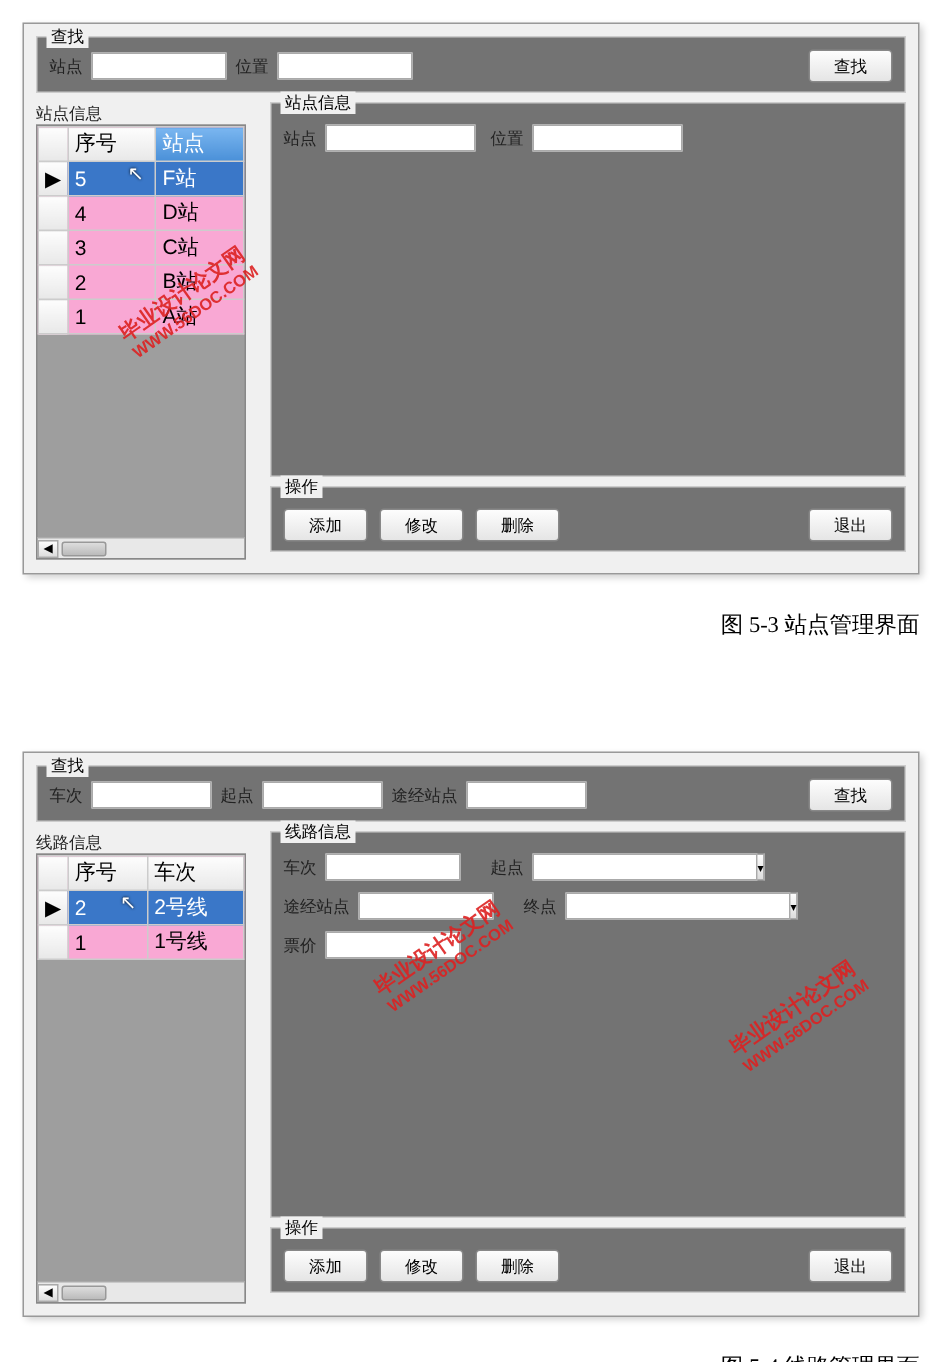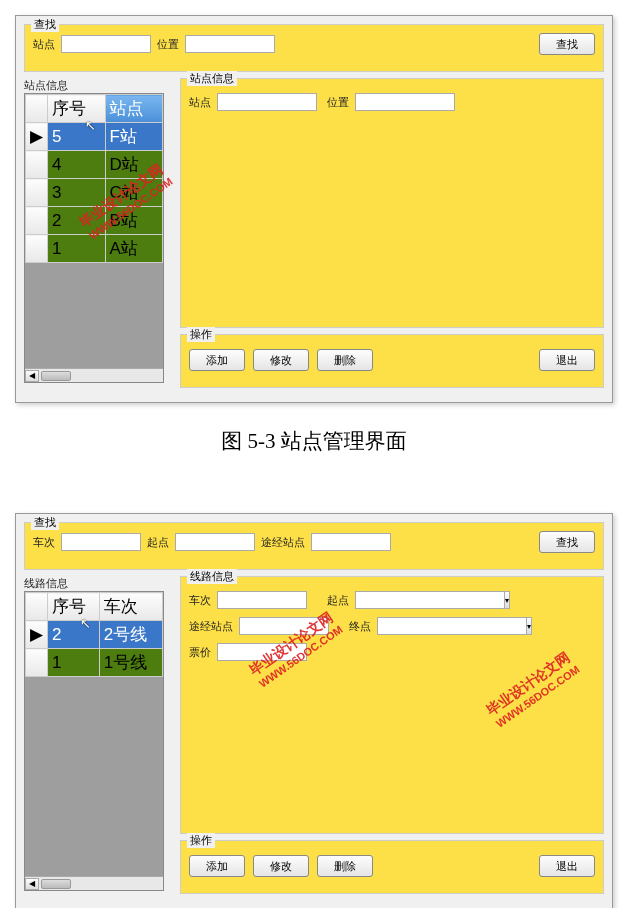--- a/index.html
+++ b/index.html
@@ -49,23 +49,23 @@
       margin-left: 1px;
     }
     .win-btn.close { background: linear-gradient(#e88, #c44); color: #fff; }
     .window-body {
       padding: 8px;
       position: relative;
     }
     .groupbox {
       border: 1px solid #ccc;
       margin-bottom: 6px;
-      padding: 8px 8px 16px 8px;
+      padding: 8px 8px 6px 8px;
       position: relative;
-      background: #fde047;
+      background: #737373;
     }
     .groupbox-title {
       position: absolute;
       top: -8px;
       left: 6px;
       background: #f0f0f0;
       padding: 0 3px;
       font-size: 11px;
     }
     .search-row {
@@ -105,22 +105,22 @@
       border: 1px solid #888;
       background: #9e9e9e;
       height: 290px;
       overflow: hidden;
       position: relative;
     }
     .grid-wrap.short { height: 300px; }
     table.grid {
       border-collapse: collapse;
       width: 100%;
-      font-size: 17px;
-      background: #4d7c0f;
+      font-size: 14px;
+      background: #f9a8d4;
     }
     table.grid th, table.grid td {
       border: 1px solid #ccc;
       padding: 2px 4px;
       height: 18px;
       text-align: left;
     }
     table.grid th {
       background: linear-gradient(#fdfdfd, #e8e8e8);
       font-weight: normal;
@@ -170,24 +170,24 @@
       gap: 6px;
     }
     .ops-row {
       display: flex;
       gap: 8px;
       align-items: flex-start;
       padding-top: 6px;
     }
     .spacer { flex: 1; }
     .caption {
-      text-align: center;
+      text-align: right;
       font-family: "SimSun", serif;
-      font-size: 21px;
-      margin: 24px 0 28px 0;
+      font-size: 15px;
+      margin: 24px 0 45px 0;
     }
     .watermark {
       position: absolute;
       color: #d22;
       font-weight: bold;
       transform: rotate(-35deg);
       opacity: 0.9;
       pointer-events: none;
       white-space: nowrap;
     }

